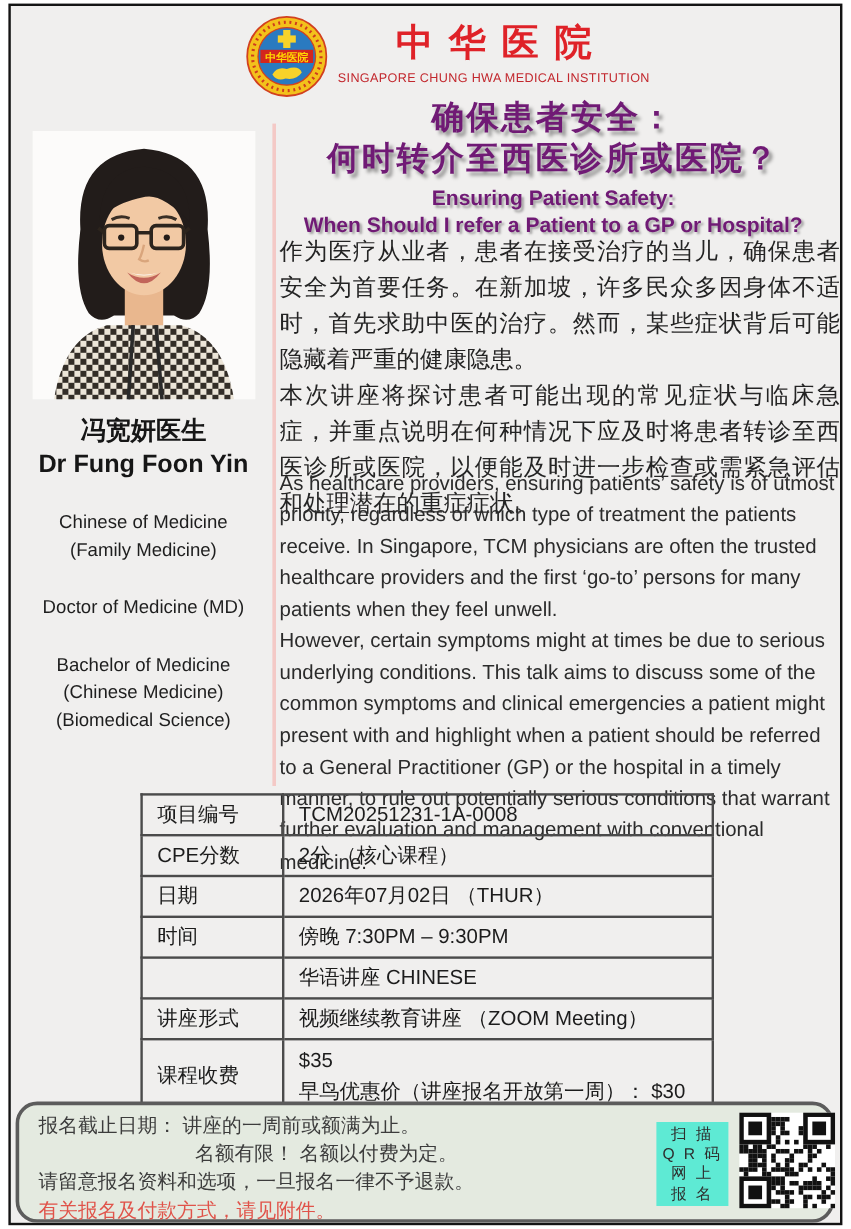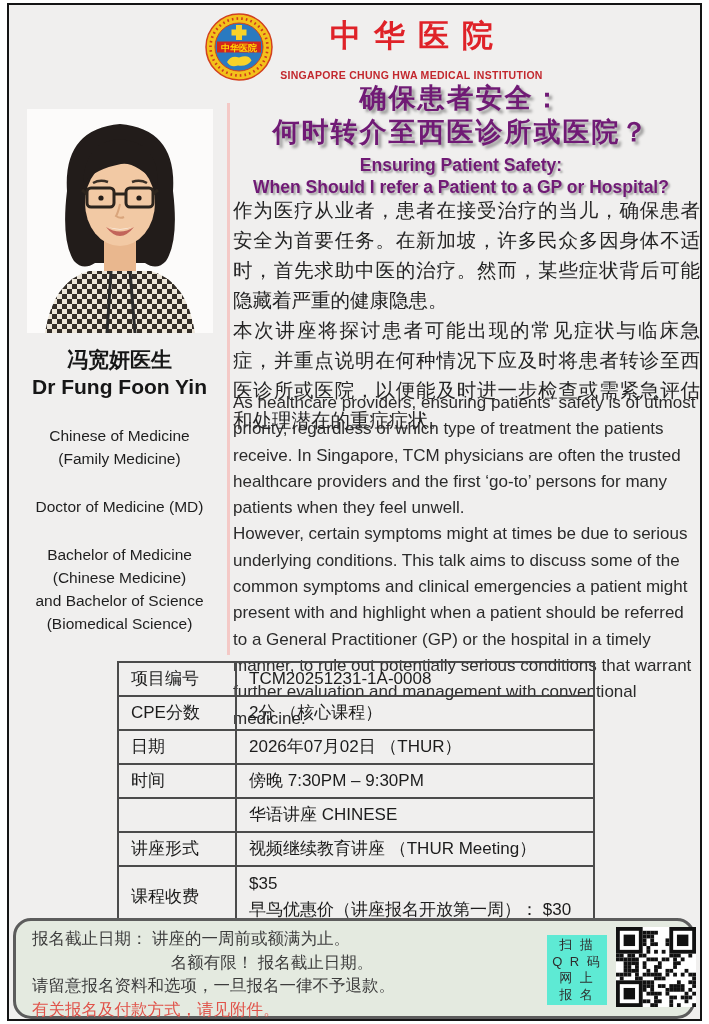--- a/index.html
+++ b/index.html
@@ -3,21 +3,21 @@
 <meta charset="utf-8">
 <style>
   html,body{margin:0;padding:0;background:#ffffff;}
   body{width:709px;height:1024px;position:relative;font-family:"Liberation Sans",sans-serif;-webkit-font-smoothing:antialiased;}
   .flyer{position:absolute;left:7px;top:3px;width:691px;height:1014px;border:2px solid #141414;background:#f0efee;overflow:hidden;}
 
   
   .logo{position:absolute;left:196px;top:8px;width:68px;height:68px;}
   .header-text{position:absolute;left:270px;top:14px;width:265px;text-align:center;}
   .header-title{font-size:31px;font-weight:bold;color:#df2228;letter-spacing:13px;text-indent:13px;line-height:34px;}
-  .header-sub{font-size:10.5px;font-weight:bold;color:#c2272d;letter-spacing:0.3px;margin-top:16px;white-space:nowrap;}
+  .header-sub{font-size:10.5px;font-weight:normal;color:#c2272d;letter-spacing:0.3px;margin-top:6px;white-space:nowrap;}
 
   
   .title-block{position:absolute;left:214px;top:76px;width:476px;text-align:center;color:#701a75;}
   .t-cn{font-size:27px;font-weight:bold;line-height:34px;text-shadow:3px 3px 3px rgba(0,0,0,0.38);letter-spacing:2px;}
   .t-en{font-size:17.5px;font-weight:bold;line-height:22px;text-shadow:2px 2px 2px rgba(0,0,0,0.32);}
   .t-en.first{margin-top:5px;}
 
   
   .sidebar{position:absolute;left:2px;top:96px;width:217px;text-align:center;}
   .photo{width:186px;height:224px;margin:8px auto 0 auto;display:block;}
@@ -112,21 +112,20 @@
       <div class="cred-group">
         <div>Chinese of Medicine</div>
         <div>(Family Medicine)</div>
       </div>
       <div class="cred-group">
         <div>Doctor of Medicine (MD)</div>
       </div>
       <div class="cred-group">
         <div>Bachelor of Medicine</div>
         <div>(Chinese Medicine)</div>
-        <div>and Bachelor of Science</div>
         <div>(Biomedical Science)</div>
       </div>
     </div>
   </div>
   <div class="divider"></div>
 
   <div class="abs-cn">
     <div>作为医疗从业者，患者在接受治疗的当儿，确保患者安全为首要任务。在新加坡，许多民众多因身体不适时，首先求助中医的治疗。然而，某些症状背后可能隐藏着严重的健康隐患。</div>
     <div>本次讲座将探讨患者可能出现的常见症状与临床急症，并重点说明在何种情况下应及时将患者转诊至西医诊所或医院，以便能及时进一步检查或需紧急评估和处理潜在的重症症状。</div>
   </div>
@@ -152,36 +151,36 @@
     <tr>
       <td class="lbl">时间</td>
       <td>傍晚 7:30PM – 9:30PM</td>
     </tr>
     <tr>
       <td class="lbl"></td>
       <td>华语讲座 CHINESE</td>
     </tr>
     <tr>
       <td class="lbl">讲座形式</td>
-      <td>视频继续教育讲座 （THUR Meeting）</td>
+      <td>视频继续教育讲座 （ZOOM Meeting）</td>
     </tr>
     <tr>
       <td class="lbl">课程收费</td>
       <td>
         <div class="fee-line">$35</div>
         <div class="fee-line">早鸟优惠价（讲座报名开放第一周）： $30</div>
       </td>
     </tr>
   </tbody>
     </table>
 
   <div class="footer-box">
     <div class="footer-text">
       <div>报名截止日期：  讲座的一周前或额满为止。</div>
-      <div class="footer-line2">名额有限！ 报名截止日期。</div>
+      <div class="footer-line2">名额有限！ 名额以付费为定。</div>
       <div>请留意报名资料和选项，一旦报名一律不予退款。</div>
       <div class="footer-line4">有关报名及付款方式，请见附件。</div>
     </div>
     <div class="qr-caption">
       <div>扫 描</div>
       <div>Q R 码</div>
       <div>网 上</div>
       <div>报 名</div>
     </div>
     <svg id="qr-svg" class="qr" viewBox="0 0 84 84">

